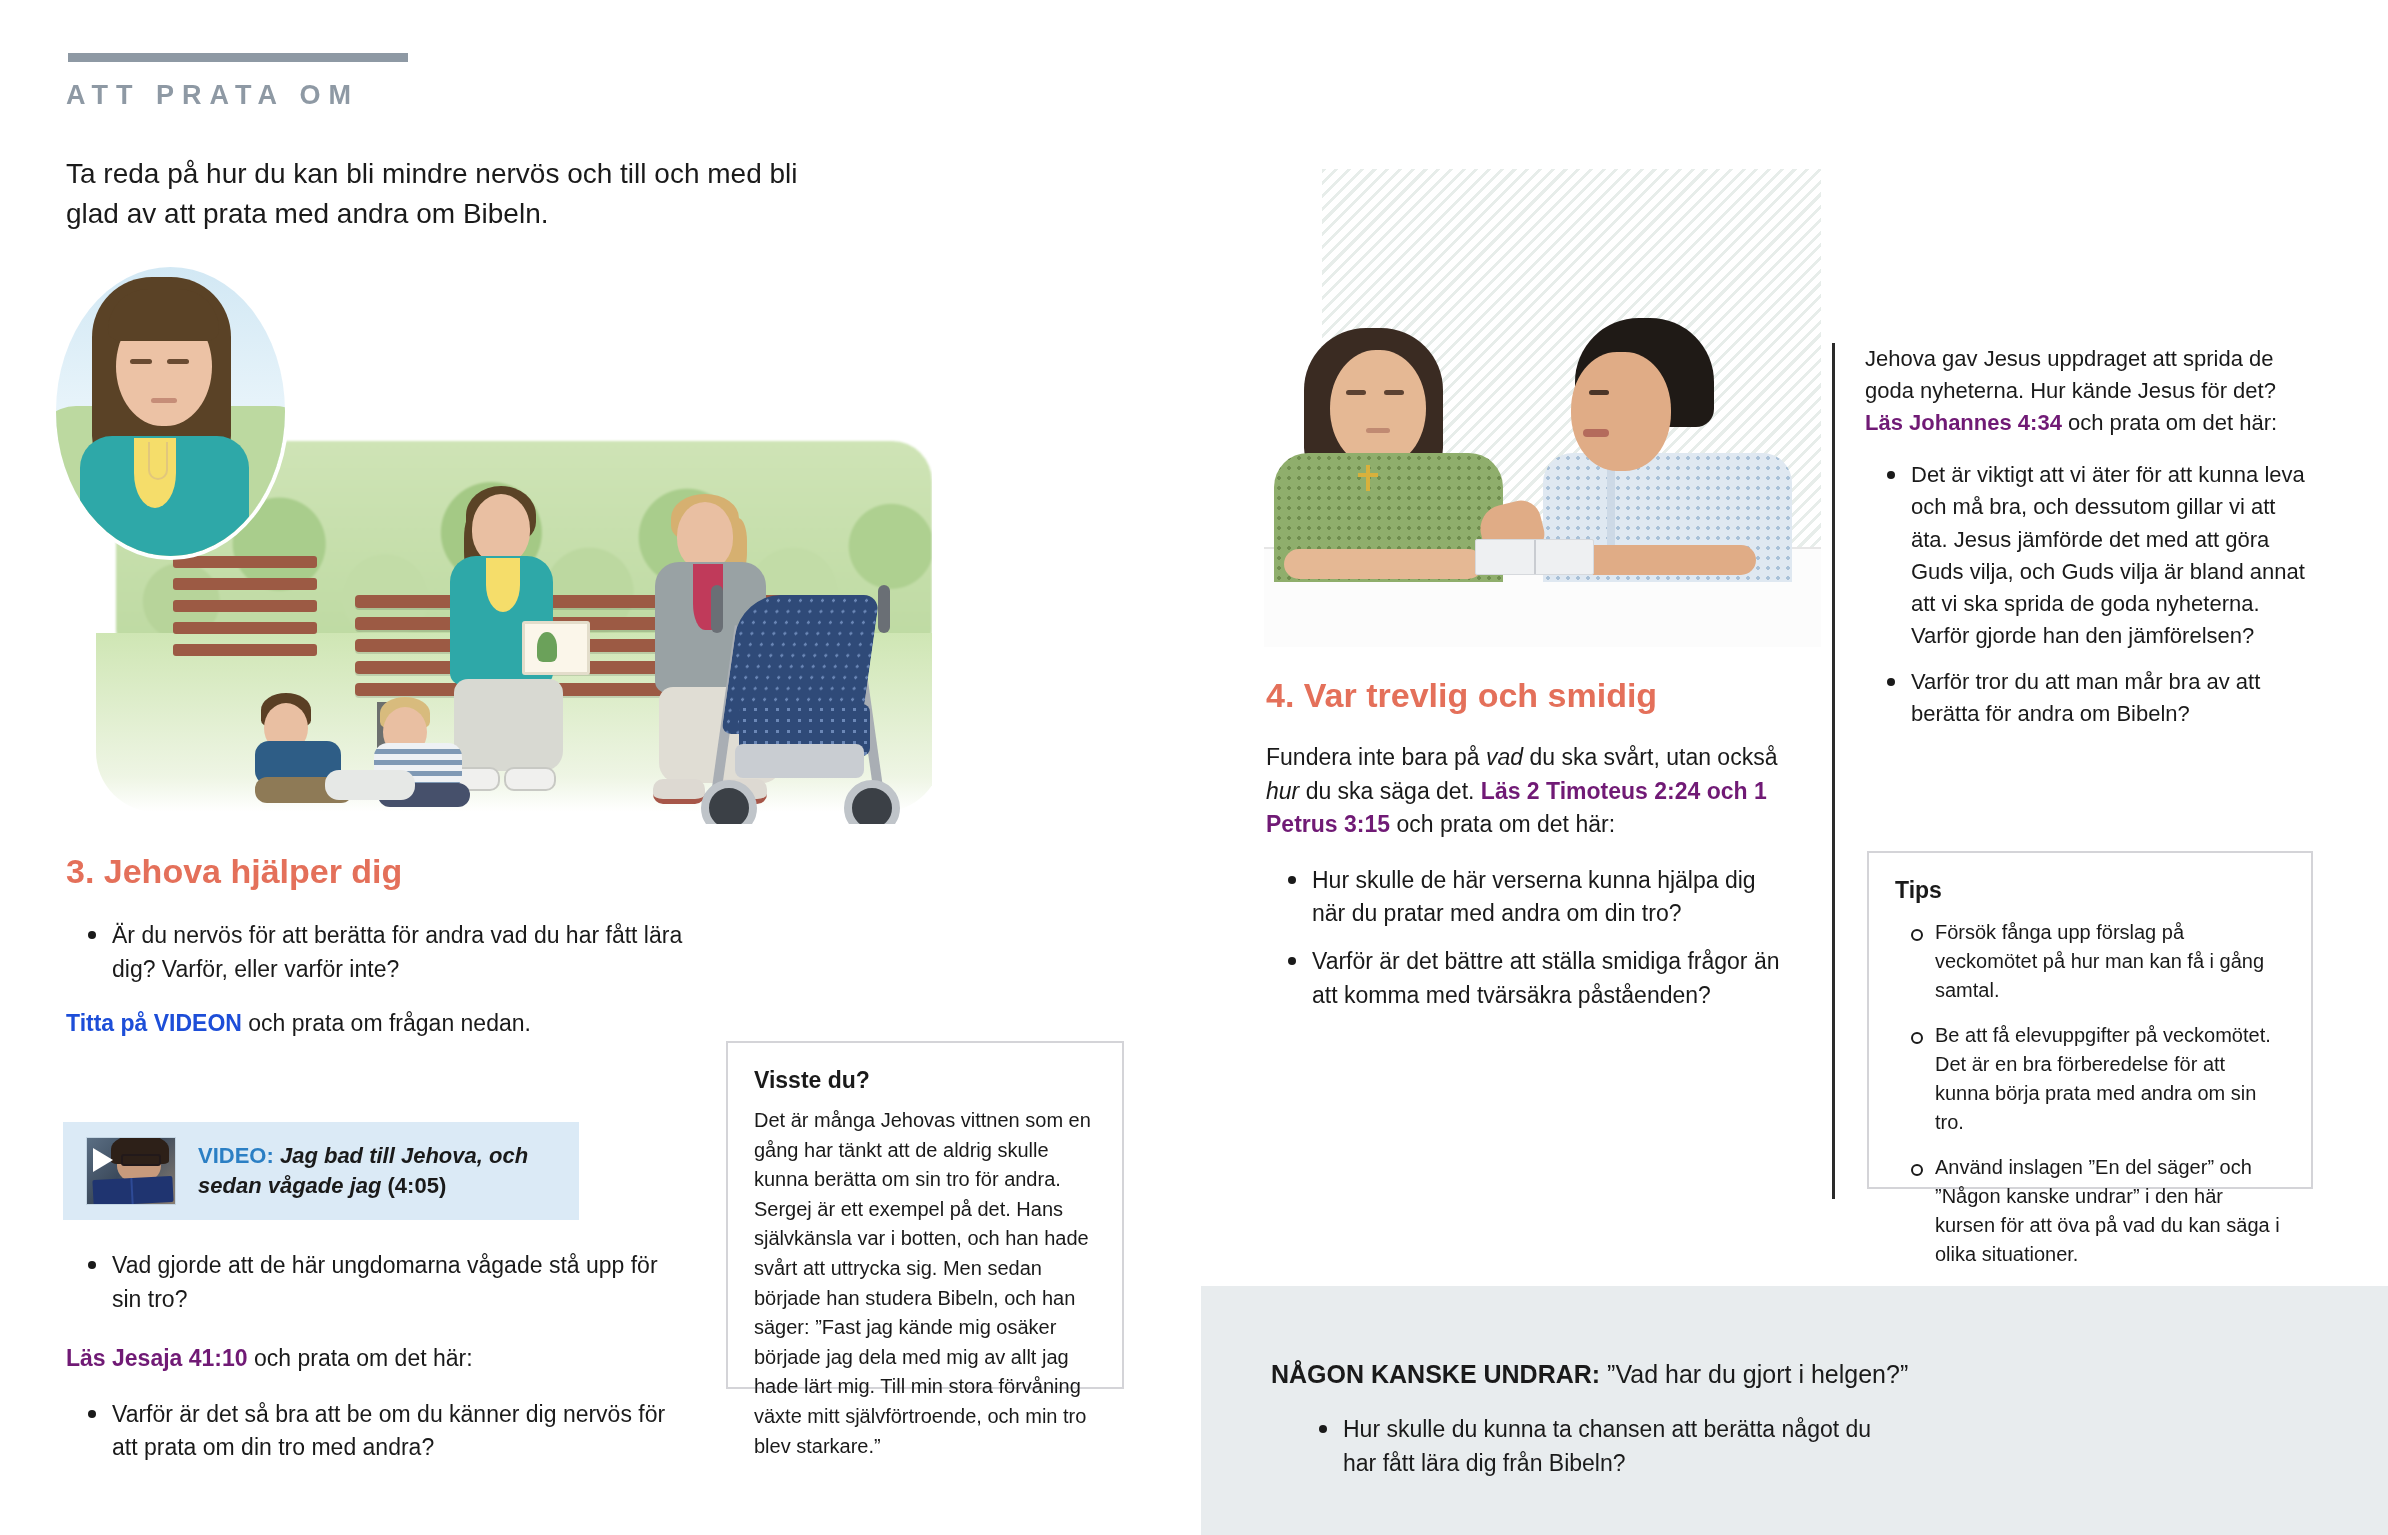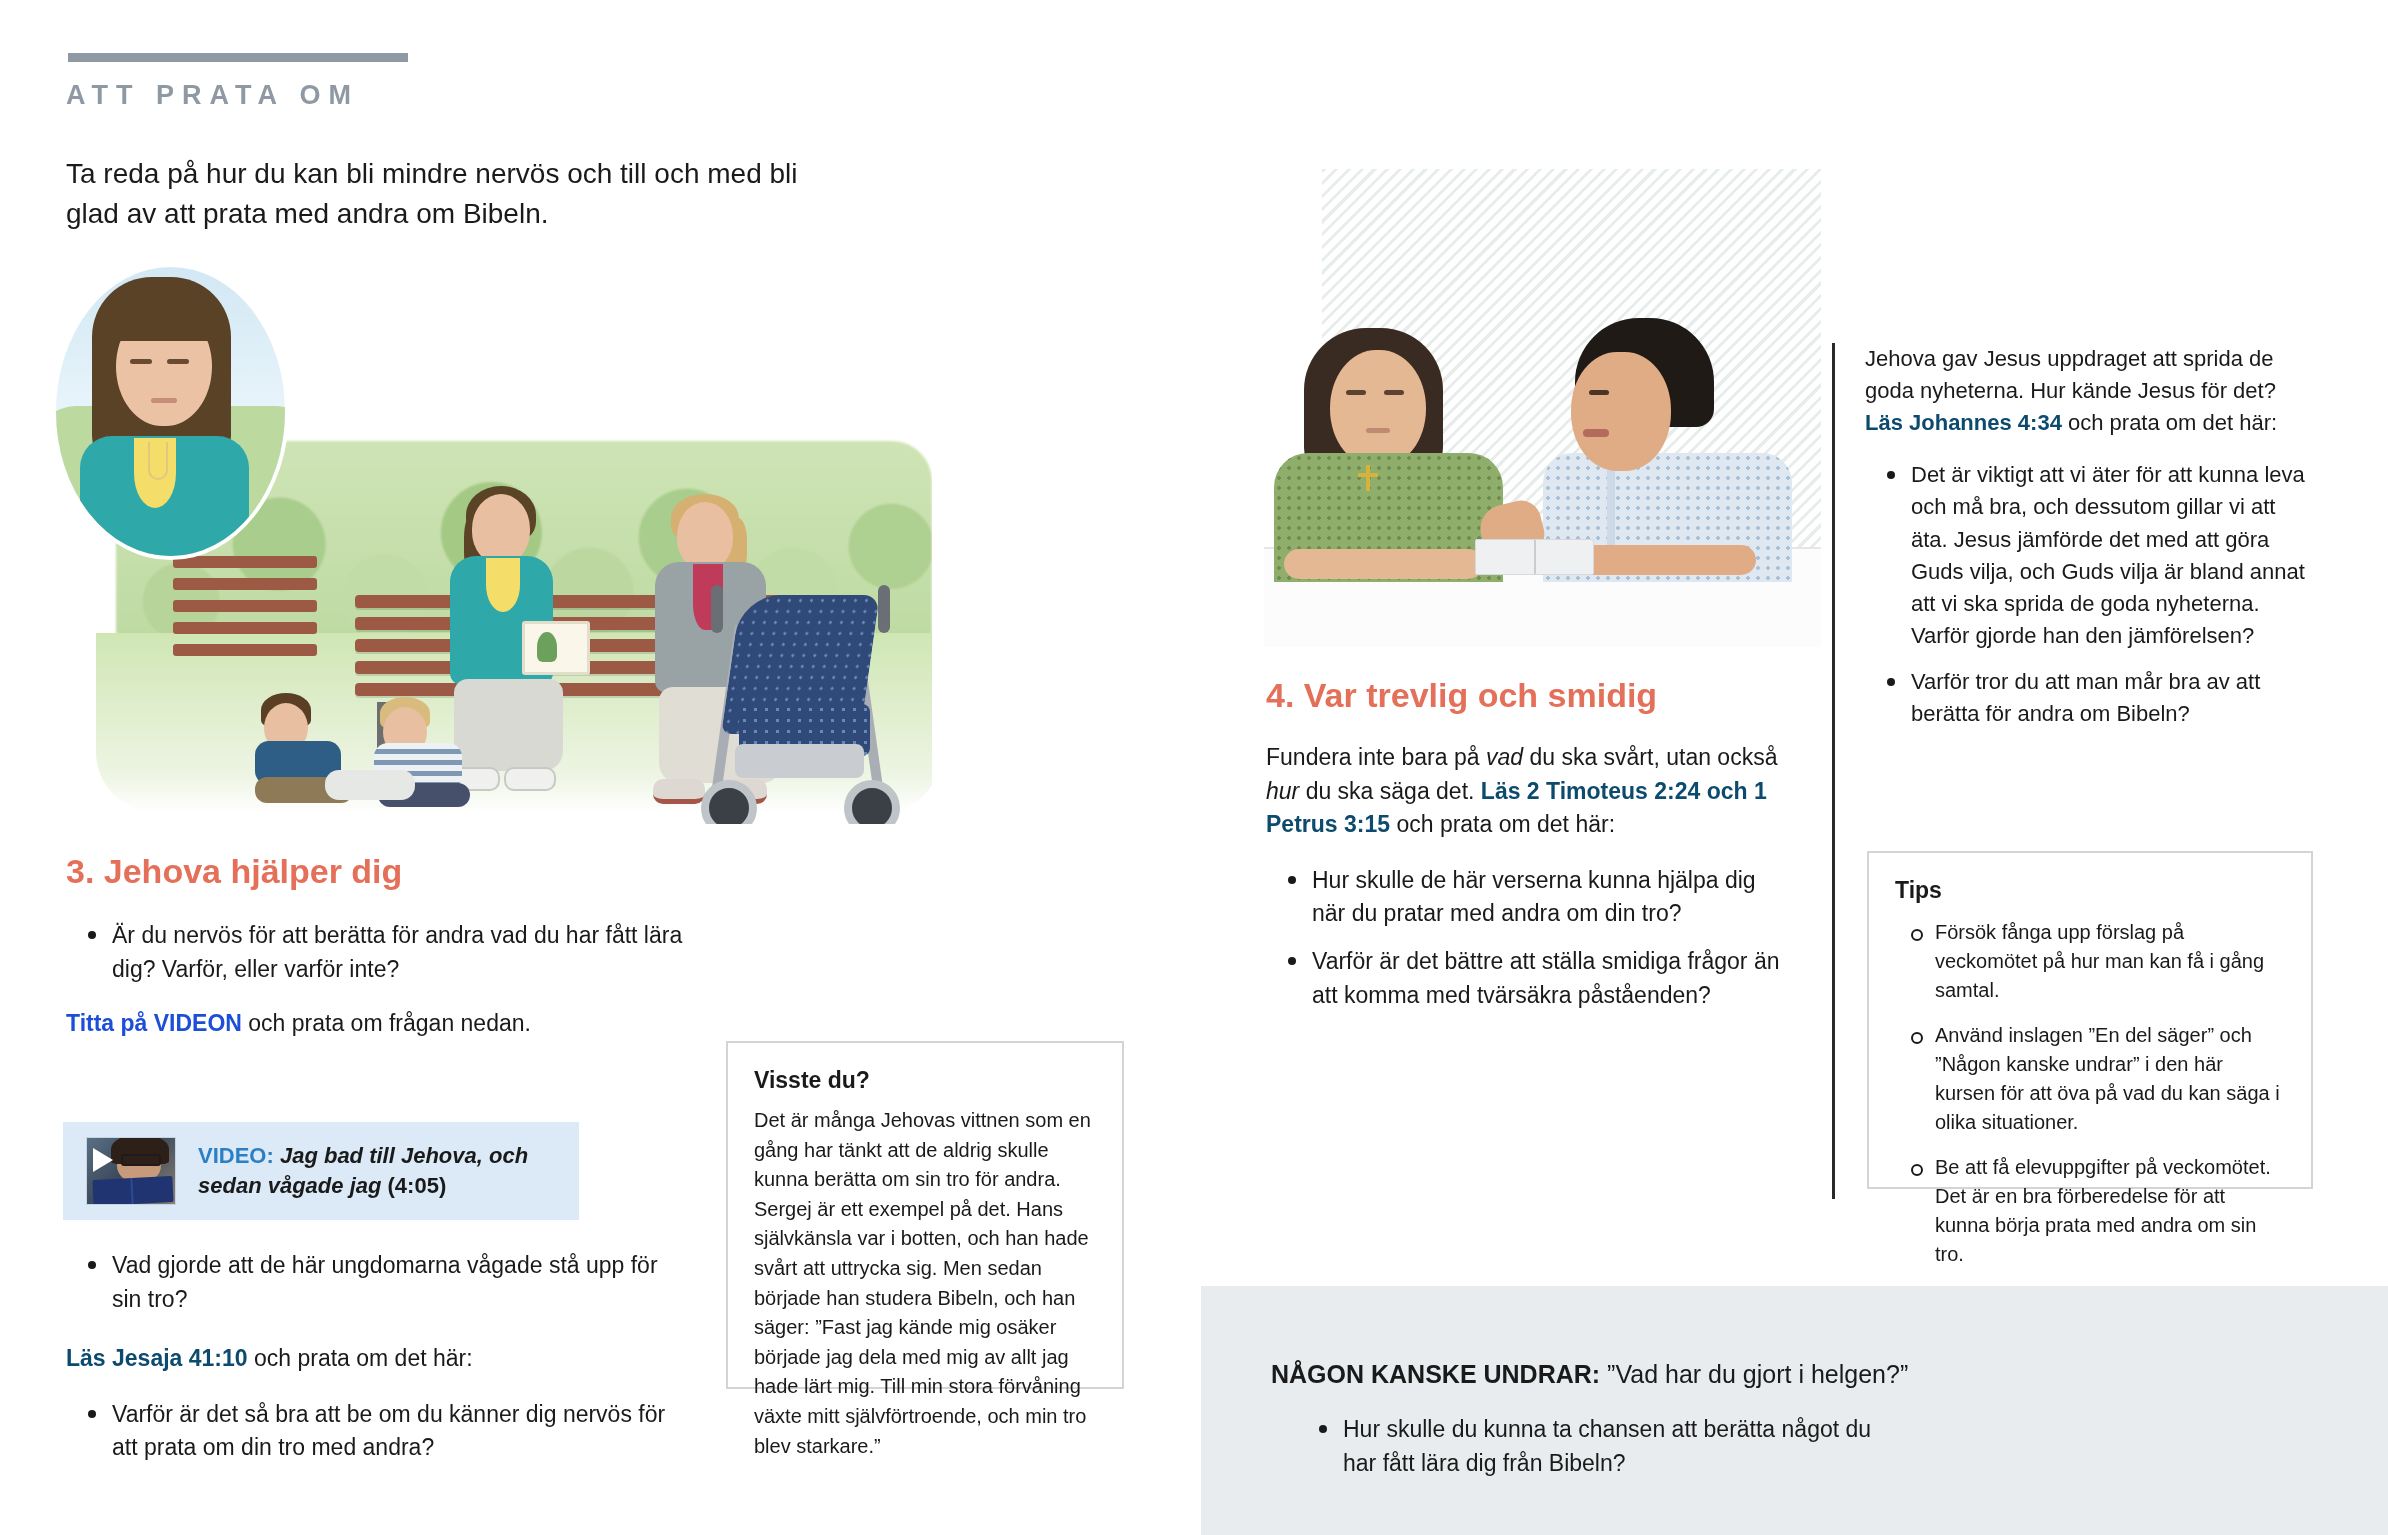--- a/index.html
+++ b/index.html
@@ -151,21 +151,21 @@
   }
   .para{font-size:23px;line-height:1.46;color:#1a1a1a;}
   ul.bul{margin:0;padding:0 0 0 46px;list-style:none;}
   ul.bul>li{position:relative;font-size:23px;line-height:1.46;margin-bottom:14px;}
   ul.bul>li::before{
     content:"";position:absolute;left:-24px;top:12px;width:8px;height:8px;border-radius:50%;background:#1a1a1a;
   }
   ul.hollow>li::before{
     background:transparent;border:2px solid #1a1a1a;width:8px;height:8px;top:11px;
   }
-  .ref{color:#0c4a6e;font-weight:700;}
+  .ref{color:#701a75;font-weight:700;}
   .reflink{color:#1d4ed8;font-weight:700;}
 
   .sec3{position:absolute;left:66px;top:851px;width:617px;}
   .sec3 .h-sec{margin:0 0 28px 0;}
   .sec3 .para{margin:0 0 22px 0;}
   .sec3 ul.bul{margin:0 0 24px 0;}
   .lead-video{margin:0 0 22px 0;font-size:23px;}
 
   .videobox{
     position:absolute;left:63px;top:1122px;width:516px;height:98px;
@@ -451,22 +451,22 @@
     <ul class="bul">
       <li>Det är viktigt att vi äter för att kunna leva och må bra, och dessutom gillar vi att äta. Jesus jämförde det med att göra Guds vilja, och Guds vilja är bland annat att vi ska sprida de goda nyheterna. Varför gjorde han den jämförelsen?</li>
       <li>Varför tror du att man mår bra av att berätta för andra om Bibeln?</li>
     </ul>
   </div>
 
   <div class="tipsBox">
     <h4>Tips</h4>
     <ul class="bul hollow">
       <li>Försök fånga upp förslag på veckomötet på hur man kan få i gång samtal.</li>
+      <li>Be att få elevuppgifter på veckomötet. Det är en bra förberedelse för att kunna börja prata med andra om sin tro.</li>
       <li>Använd inslagen ”En del säger” och ”Någon kanske undrar” i den här kursen för att öva på vad du kan säga i olika situationer.</li>
-      <li>Be att få elevuppgifter på veckomötet. Det är en bra förberedelse för att kunna börja prata med andra om sin tro.</li>
     </ul>
   </div>
 
   <div class="greybar">
     <div class="gtitle"><span>NÅGON KANSKE UNDRAR:</span><span class="gq"> ”Vad har du gjort i helgen?”</span></div>
     <ul class="bul">
       <li>Hur skulle du kunna ta chansen att berätta något du har fått lära dig från Bibeln?</li>
     </ul>
   </div>
 

